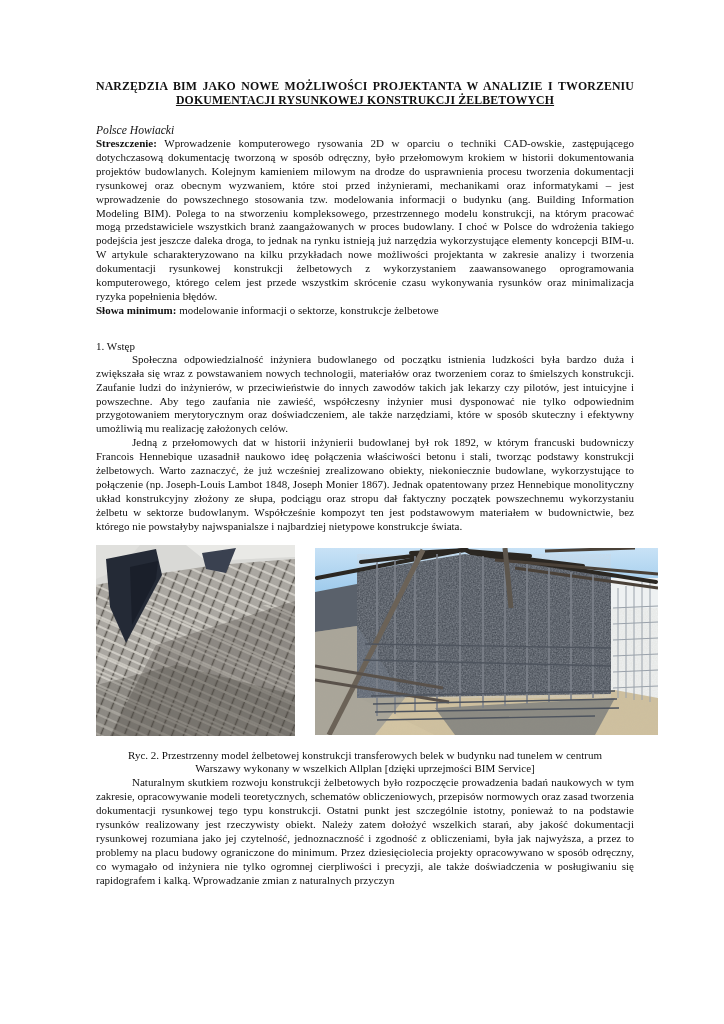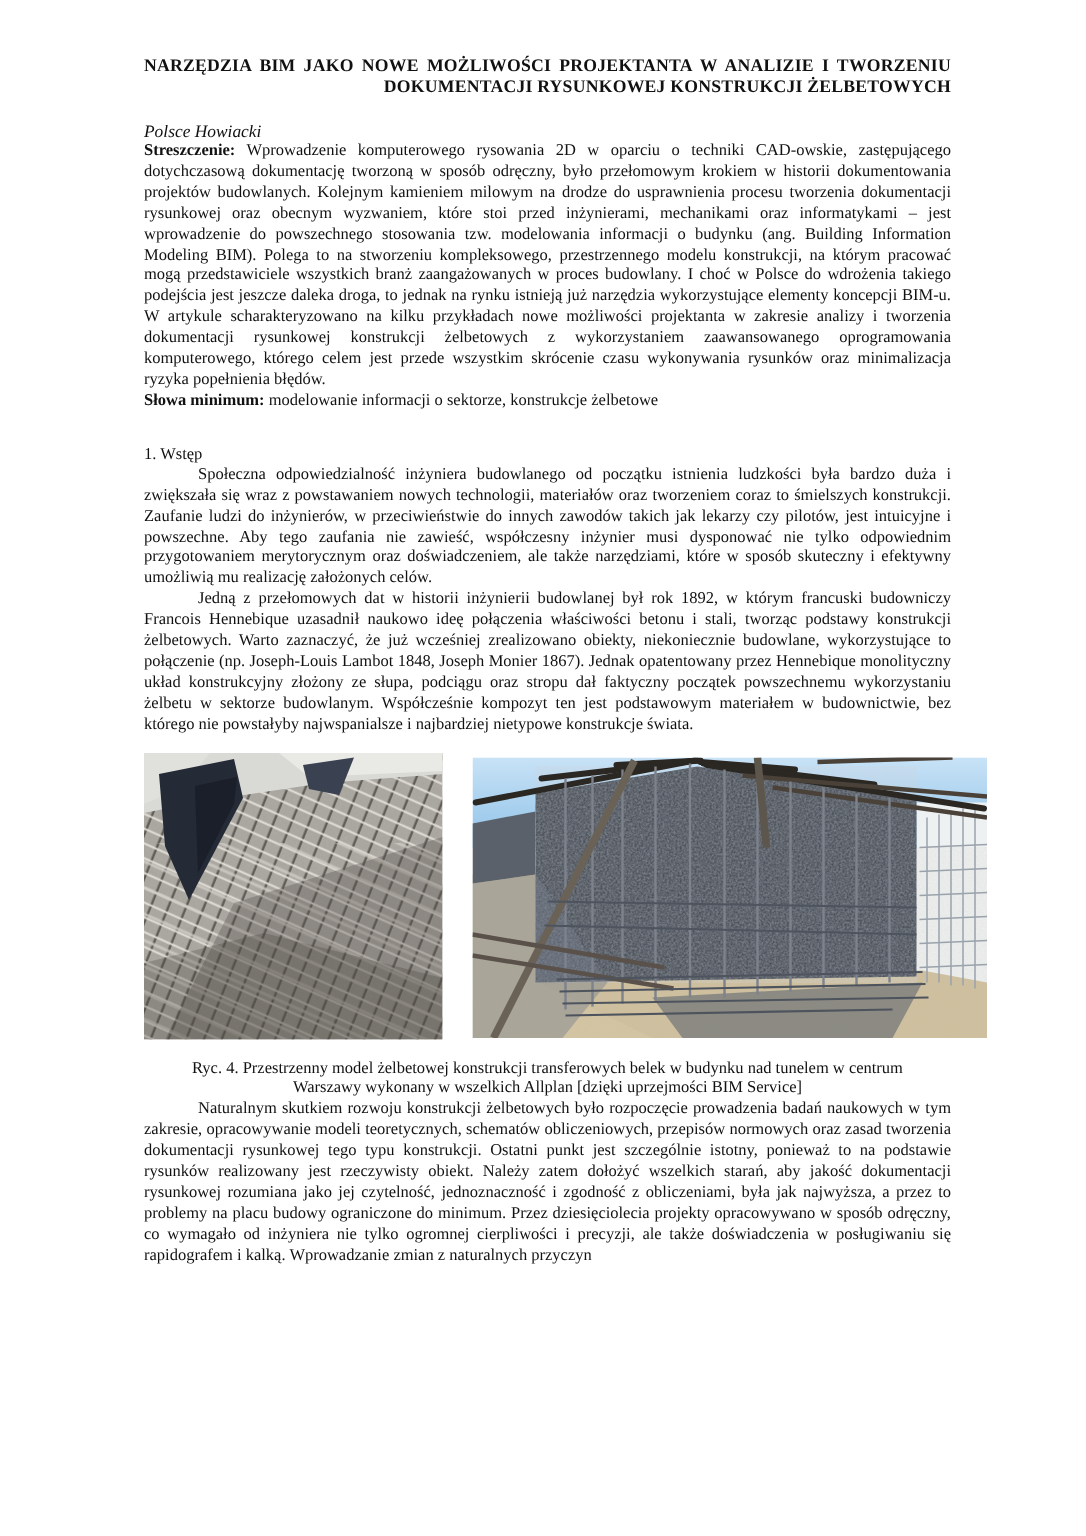--- a/index.html
+++ b/index.html
@@ -11,38 +11,39 @@
     overflow: hidden;
   }
   .page {
     position: relative;
     width: 724px;
     height: 1024px;
     background: #ffffff;
     font-family: "Liberation Serif", "DejaVu Serif", serif;
     color: #111111;
     box-sizing: border-box;
-    padding: 36px 90px 0 96px;
+    padding: 79px 90px 0 96px;
   }
   .content { width: 538px; }
 
   .doc-title {
     font-weight: bold;
     font-size: 11.8px;
     line-height: 14px;
     letter-spacing: 0.15px;
   }
   .doc-title .t1 {
     display: block;
     text-align: justify;
     text-align-last: justify;
   }
   .doc-title .t2 {
     display: block;
-    text-align: right;
+    text-align: center;
+    text-decoration: underline;
   }
   .author {
     font-style: italic;
     font-size: 11.6px;
     margin-top: 17px;
   }
   p.body-text {
     font-size: 11px;
     line-height: 13.9px;
     text-align: justify;
@@ -226,21 +227,21 @@
             <line x1="58" y1="156" x2="302" y2="151"></line>
             <line x1="60" y1="164" x2="304" y2="160"></line>
             <line x1="62" y1="172" x2="280" y2="168"></line>
             <line x1="50" y1="96" x2="296" y2="100"></line>
             <line x1="48" y1="112" x2="296" y2="118"></line>
           </g>
         </svg>
       </div>
 
       <div class="figure-caption">
-        <span>Ryc. 4. Przestrzenny model żelbetowej konstrukcji transferowych belek w budynku nad tunelem w centrum</span><br>
+        <span>Ryc. 2. Przestrzenny model żelbetowej konstrukcji transferowych belek w budynku nad tunelem w centrum</span><br>
         <span>Warszawy wykonany w wszelkich Allplan [dzięki uprzejmości BIM Service]</span>
       </div>
     </div>
 
     <p class="body-text indent para3">Naturalnym skutkiem rozwoju konstrukcji żelbetowych było rozpoczęcie prowadzenia badań naukowych w tym zakresie, opracowywanie modeli teoretycznych, schematów obliczeniowych, przepisów normowych oraz zasad tworzenia dokumentacji rysunkowej tego typu konstrukcji. Ostatni punkt jest szczególnie istotny, ponieważ to na podstawie rysunków realizowany jest rzeczywisty obiekt. Należy zatem dołożyć wszelkich starań, aby jakość dokumentacji rysunkowej rozumiana jako jej czytelność, jednoznaczność i zgodność z obliczeniami, była jak najwyższa, a przez to problemy na placu budowy ograniczone do minimum. Przez dziesięciolecia projekty opracowywano w sposób odręczny, co wymagało od inżyniera nie tylko ogromnej cierpliwości i precyzji, ale także doświadczenia w posługiwaniu się rapidografem i kalką. Wprowadzanie zmian z naturalnych przyczyn</p>
 
   </div>
 </div>
 
 </body></html>

